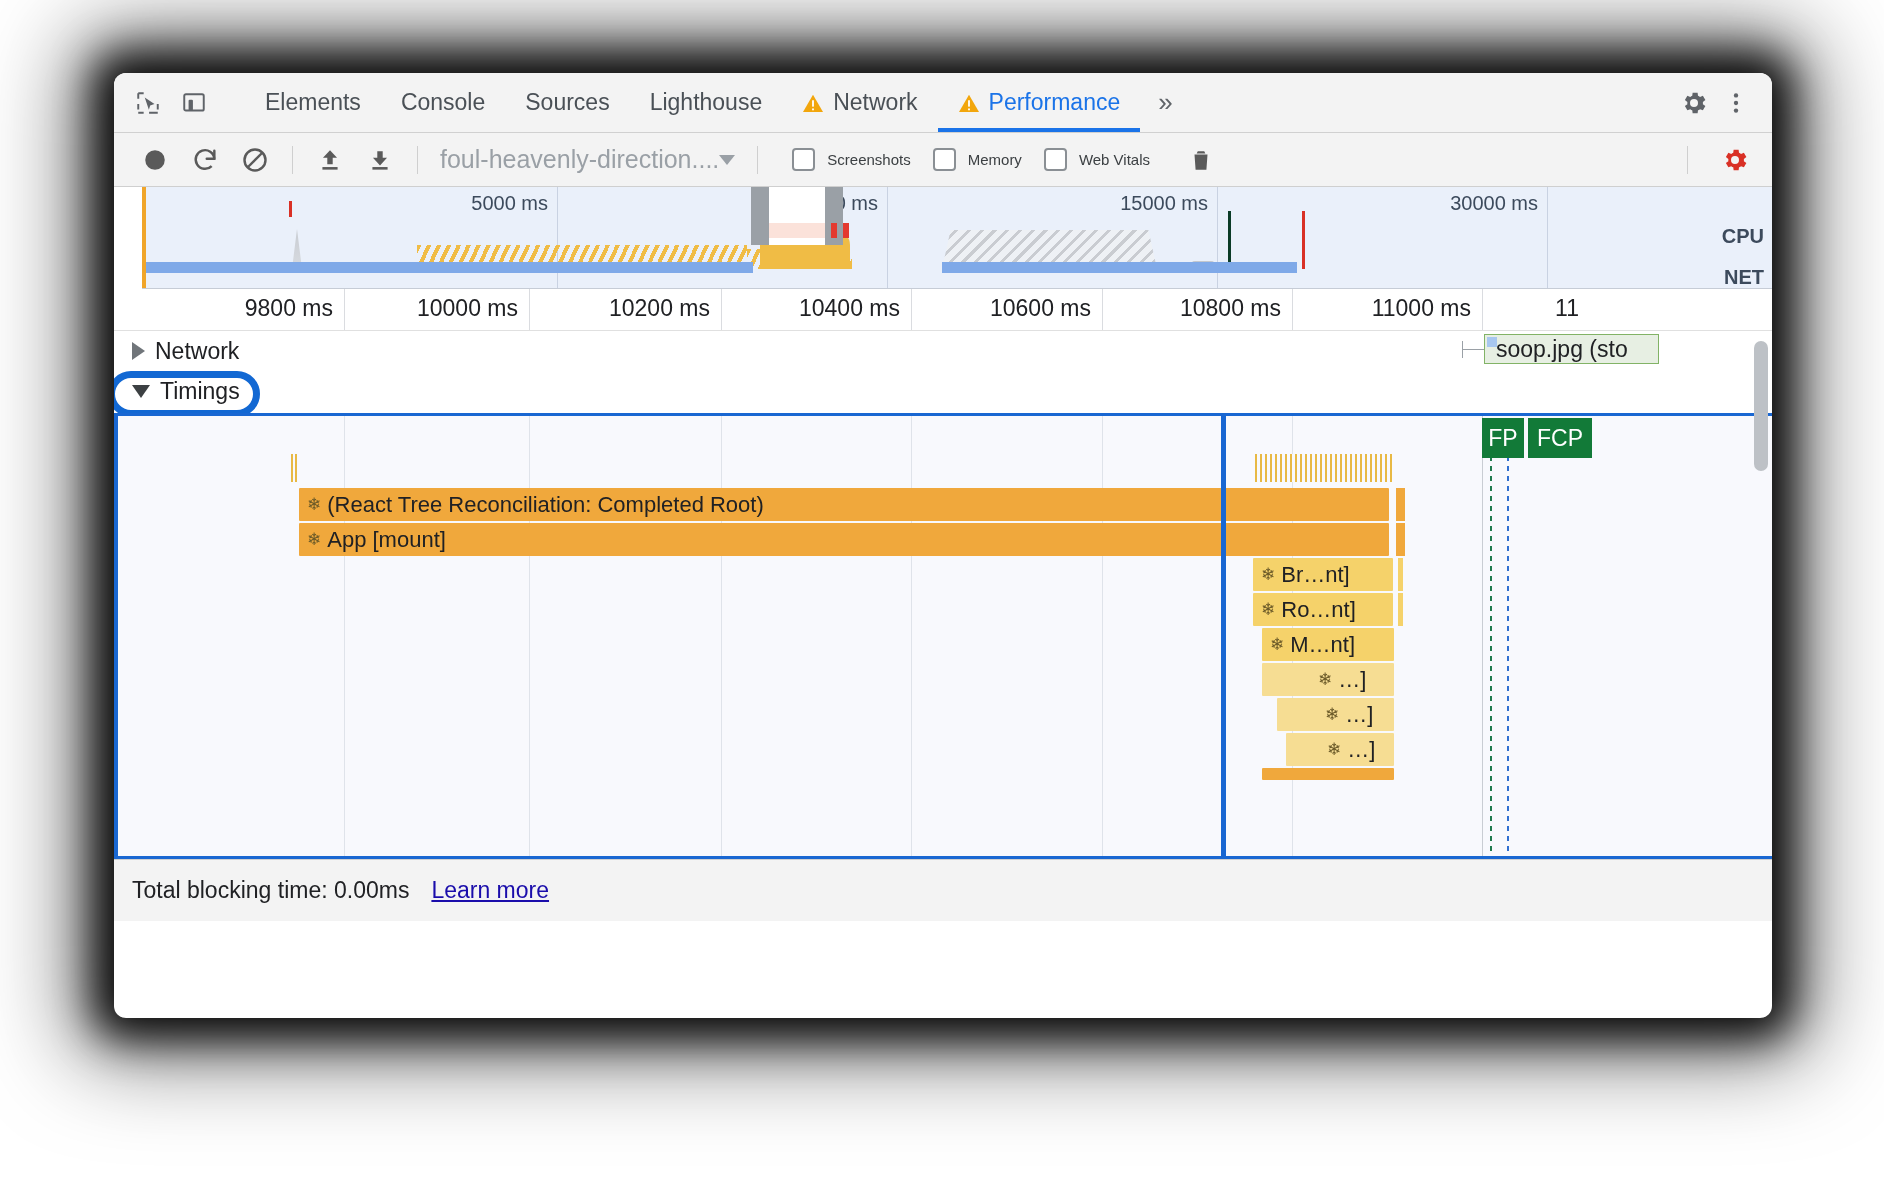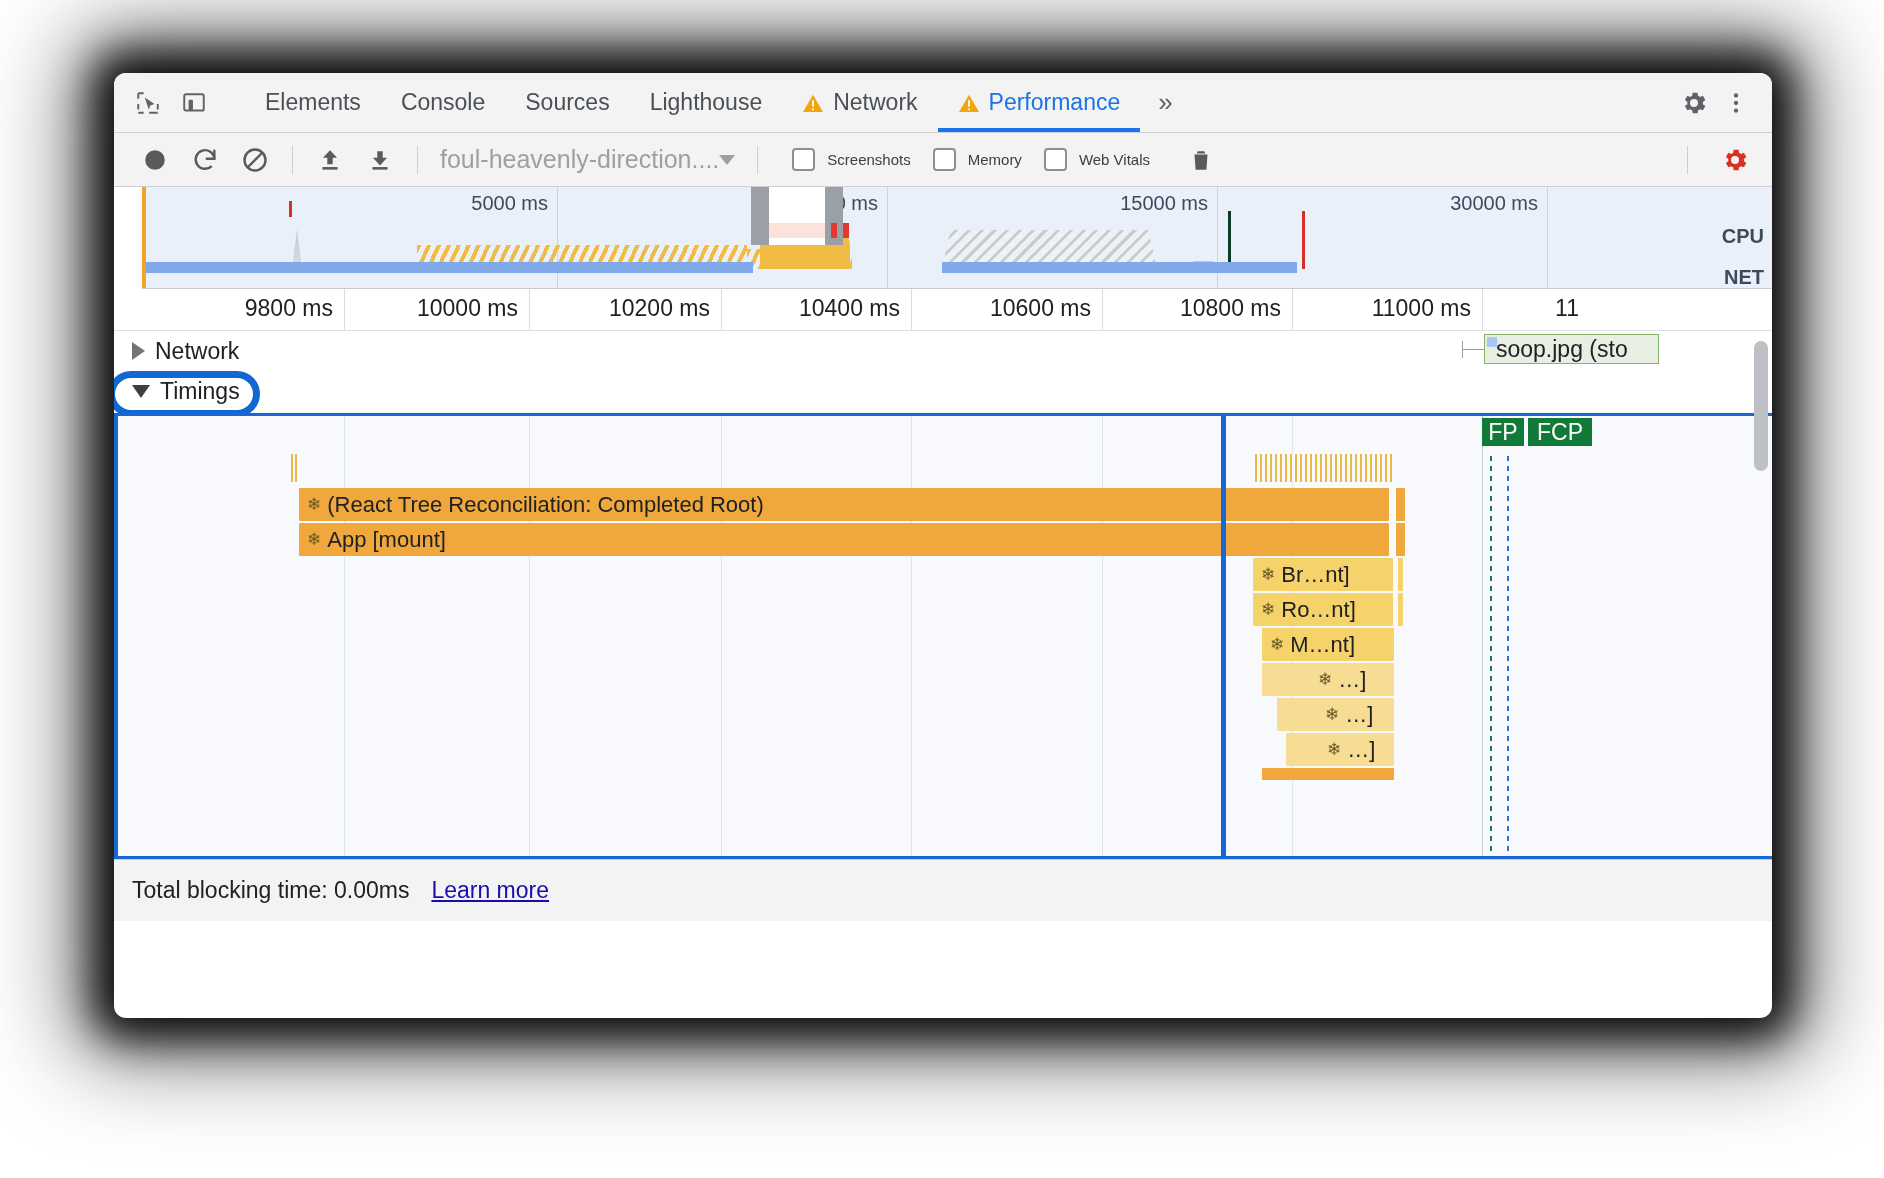--- a/index.html
+++ b/index.html
@@ -265,21 +265,21 @@
     position: absolute; left: 2px; top: 2px; width: 10px; height: 10px;
     background: #a8c7f0;
   }
   .net-whisker {
     position: absolute; height: 1px; background: #9aa0a6;
   }
   .net-whisker-cap {
     position: absolute; width: 1px; height: 17px; background: #9aa0a6;
   }
   .mark-chip {
-    position: absolute; height: 28px; background: #127a38;
+    position: absolute; height: 40px; background: #127a38;
     display: flex; align-items: center; justify-content: center;
     color: #ffffff; font-size: 23px; padding: 0 6px;
     white-space: nowrap; overflow: hidden;
   }
   .vdash {
     position: absolute; width: 2px;
     background: repeating-linear-gradient(to bottom, #1f7a4d 0 5px, transparent 5px 10px);
   }
   .vdash.blue {
     background: repeating-linear-gradient(to bottom, #2f6fd0 0 5px, transparent 5px 10px);

